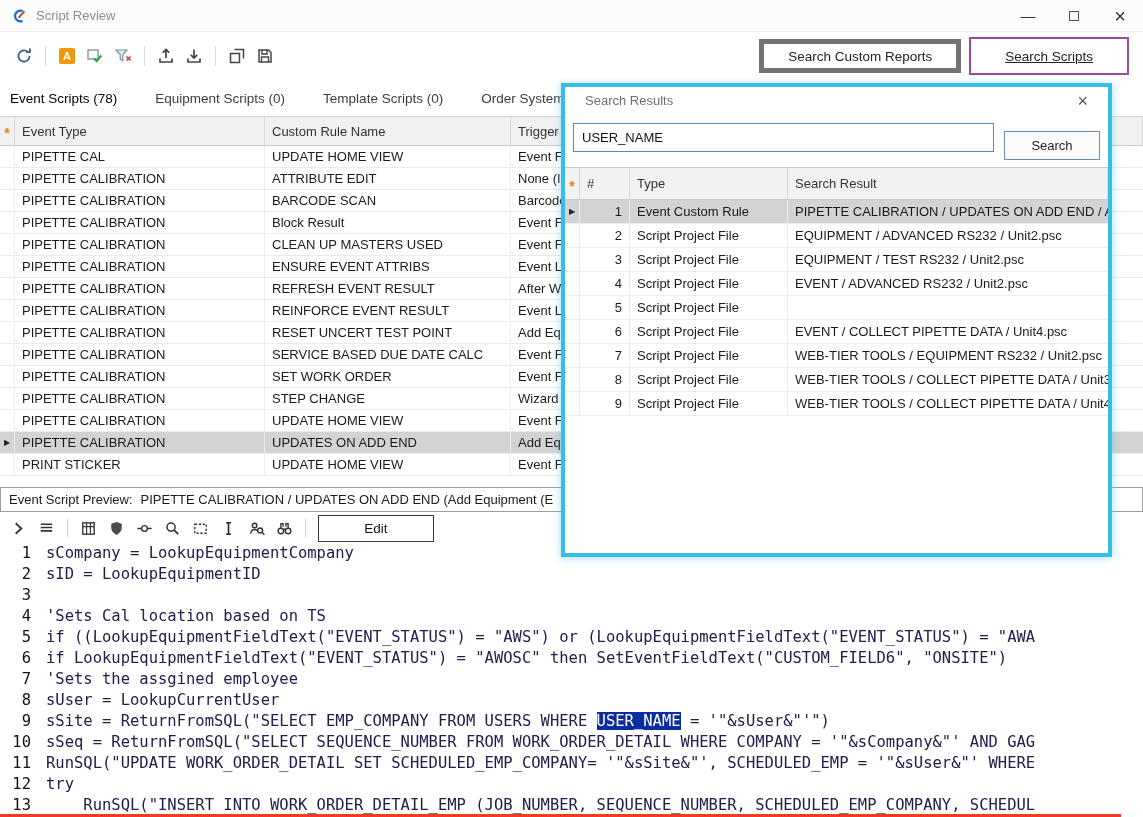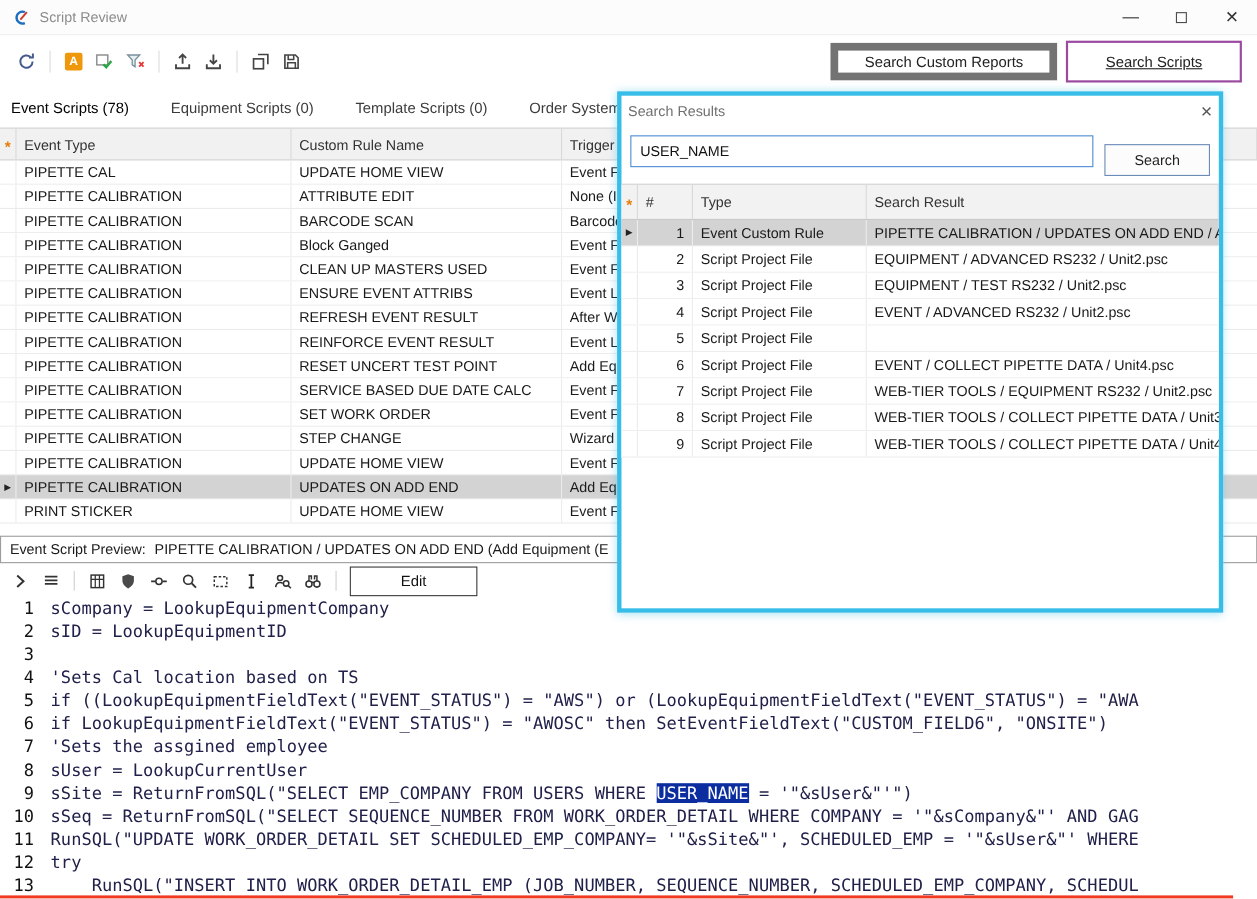--- a/index.html
+++ b/index.html
@@ -22,21 +22,21 @@
   .close-glyph { font-size:20px; line-height:1; }
 
   
   .toolbar { position:absolute; top:33px; left:0; right:0; height:46px;
     display:flex; align-items:center; padding:0 10px; background:#fff; }
   .tb-icon { width:28px; height:28px; display:flex; align-items:center; justify-content:center; }
   .tb-sep { width:1px; height:20px; background:#dcdcdc; margin:0 7px; }
   .a-badge { width:16px; height:16px; background:#f0980b; color:#fff; font-size:11px; font-weight:bold;
     display:flex; align-items:center; justify-content:center; border-radius:2px; }
   .tb-buttons { margin-left:auto; display:flex; gap:8px; padding-right:4px; align-items:center; }
-  .btn { height:34px; padding:0 24px; background:#fff; border:7px solid #737373;
+  .btn { height:34px; padding:0 24px; background:#fff; border:5px solid #737373;
     font-size:13.5px; color:#222; font-family:inherit; }
   .btn.accent { border:2px solid #9b4aa0; height:38px; padding:0 34px;text-decoration:underline; }
 
   
   .tabs { position:absolute; top:82px; left:0; height:32px; display:flex; align-items:center;
     padding-left:10px; gap:38px; font-size:13.5px; }
   .tab { color:#3c3c3c; white-space:nowrap; }
   .tab.active { color:#000; }
 
   
@@ -73,21 +73,21 @@
     font-family:"DejaVu Sans Mono", monospace; font-size:15.5px; color:#20204a; overflow:hidden; }
   .code-line { height:21px; line-height:21px; display:flex; white-space:pre; }
   .ln { width:46px; flex:none; text-align:right; padding-right:15px; color:#111; }
   .code { white-space:pre; }
   .hl { background:#0b2da0; color:#fff; }
   .red-line { position:absolute; left:0; bottom:0; width:1121px; height:3px; background:#f03a22; }
 
   
   .search-window { position:absolute; left:561px; top:83px; width:551px; height:474px;
     background:#fff; border:4px solid #38bde8; box-shadow:0 1px 8px rgba(56,189,232,.45); }
-  .sw-titlebar { height:27px; display:flex; align-items:center; padding:0 6px;
+  .sw-titlebar { height:27px; display:flex; align-items:center; padding:0 20px;
     font-size:13px; color:#707070; }
   .sw-close { margin-left:auto; font-size:18px; color:#555; line-height:1; }
   .sw-searchrow { display:flex; align-items:center; padding:1px 8px 7px; gap:10px; }
   .sw-input { flex:1; height:29px; border:1px solid #4b8bd4; font-size:13px; padding:0 8px;
     font-family:inherit; color:#111; outline:none; }
   .sw-btn { width:96px; height:29px; border:1px solid #6b8cb8; background:#fcfcfc;
     font-size:13px; font-family:inherit; color:#222;margin-top:16px; }
   .sw-grid { border-top:1px solid #c9c9c9; }
   .sw-header { display:flex; height:32px; background:#f2f2f2; border-bottom:1px solid #c9c9c9;
     font-size:13px; color:#333; }
@@ -213,21 +213,21 @@
   </div>
   <div class="g-row">
     <div class="cell c-marker"></div>
     <div class="cell c-event">PIPETTE CALIBRATION</div>
     <div class="cell c-rule">BARCODE SCAN</div>
     <div class="cell c-trigger">Barcode</div>
   </div>
   <div class="g-row">
     <div class="cell c-marker"></div>
     <div class="cell c-event">PIPETTE CALIBRATION</div>
-    <div class="cell c-rule">Block Ganged</div>
+    <div class="cell c-rule">Block Result</div>
     <div class="cell c-trigger">Event Fi</div>
   </div>
   <div class="g-row">
     <div class="cell c-marker"></div>
     <div class="cell c-event">PIPETTE CALIBRATION</div>
     <div class="cell c-rule">CLEAN UP MASTERS USED</div>
     <div class="cell c-trigger">Event Fi</div>
   </div>
   <div class="g-row">
     <div class="cell c-marker"></div>

